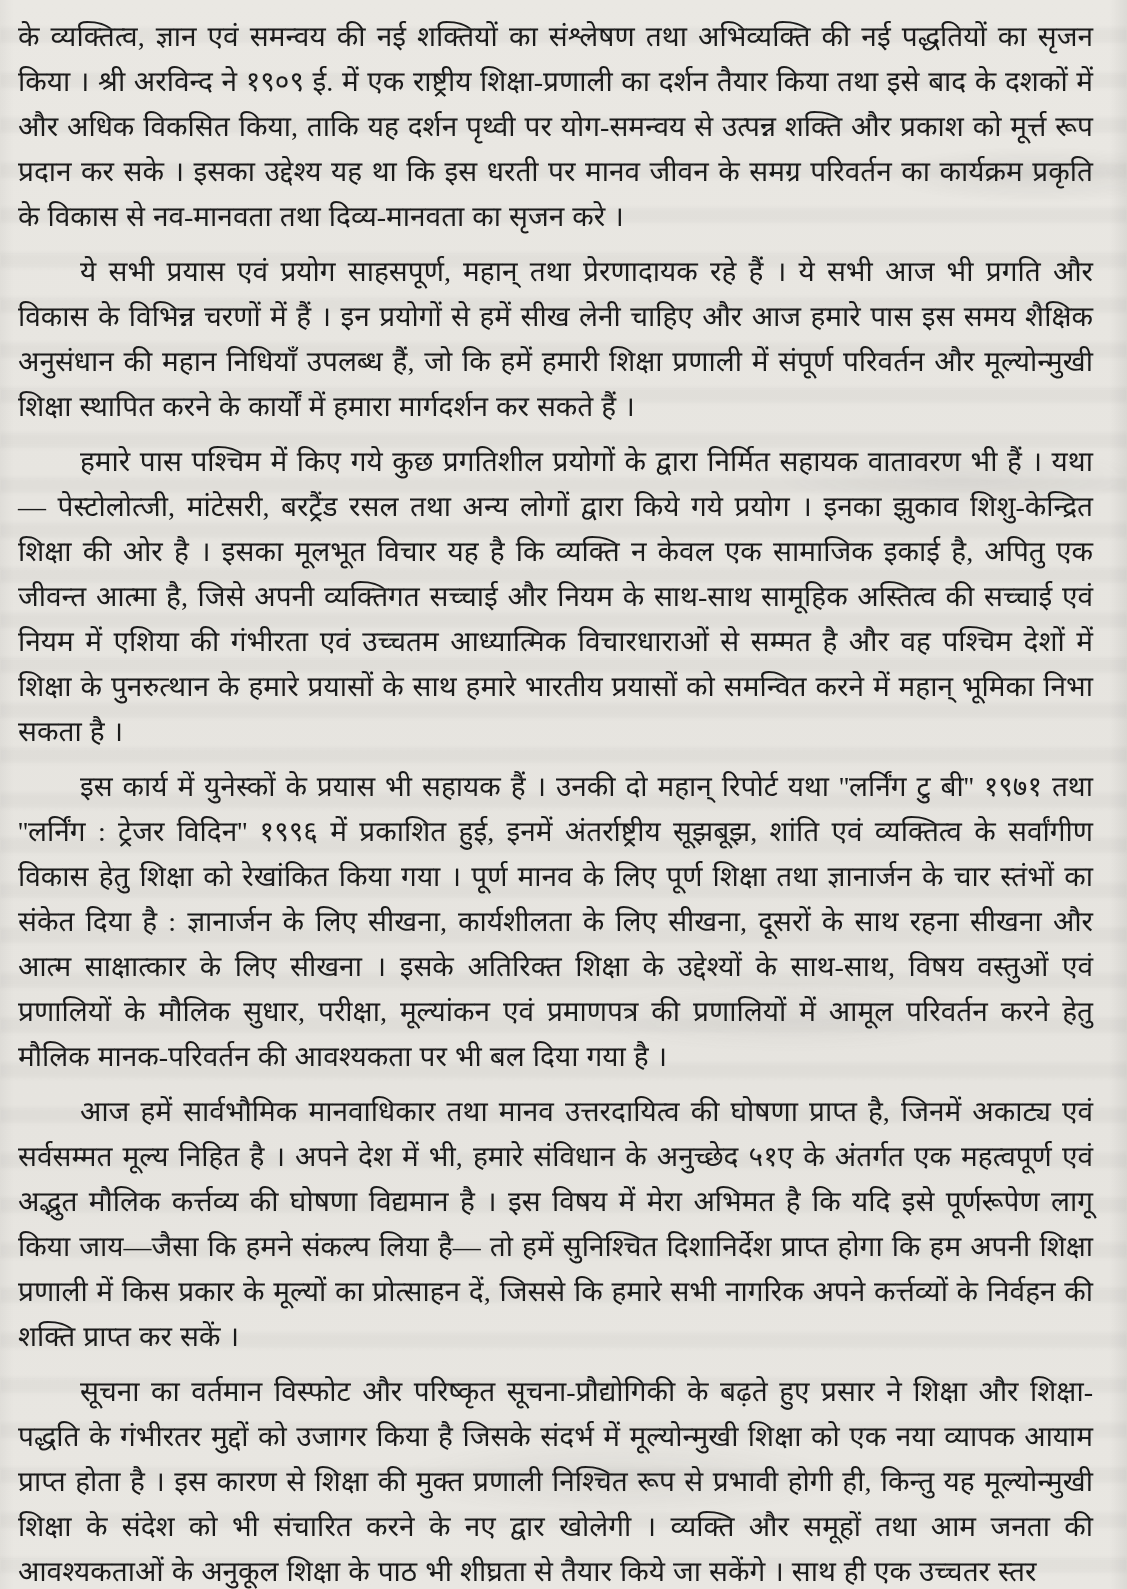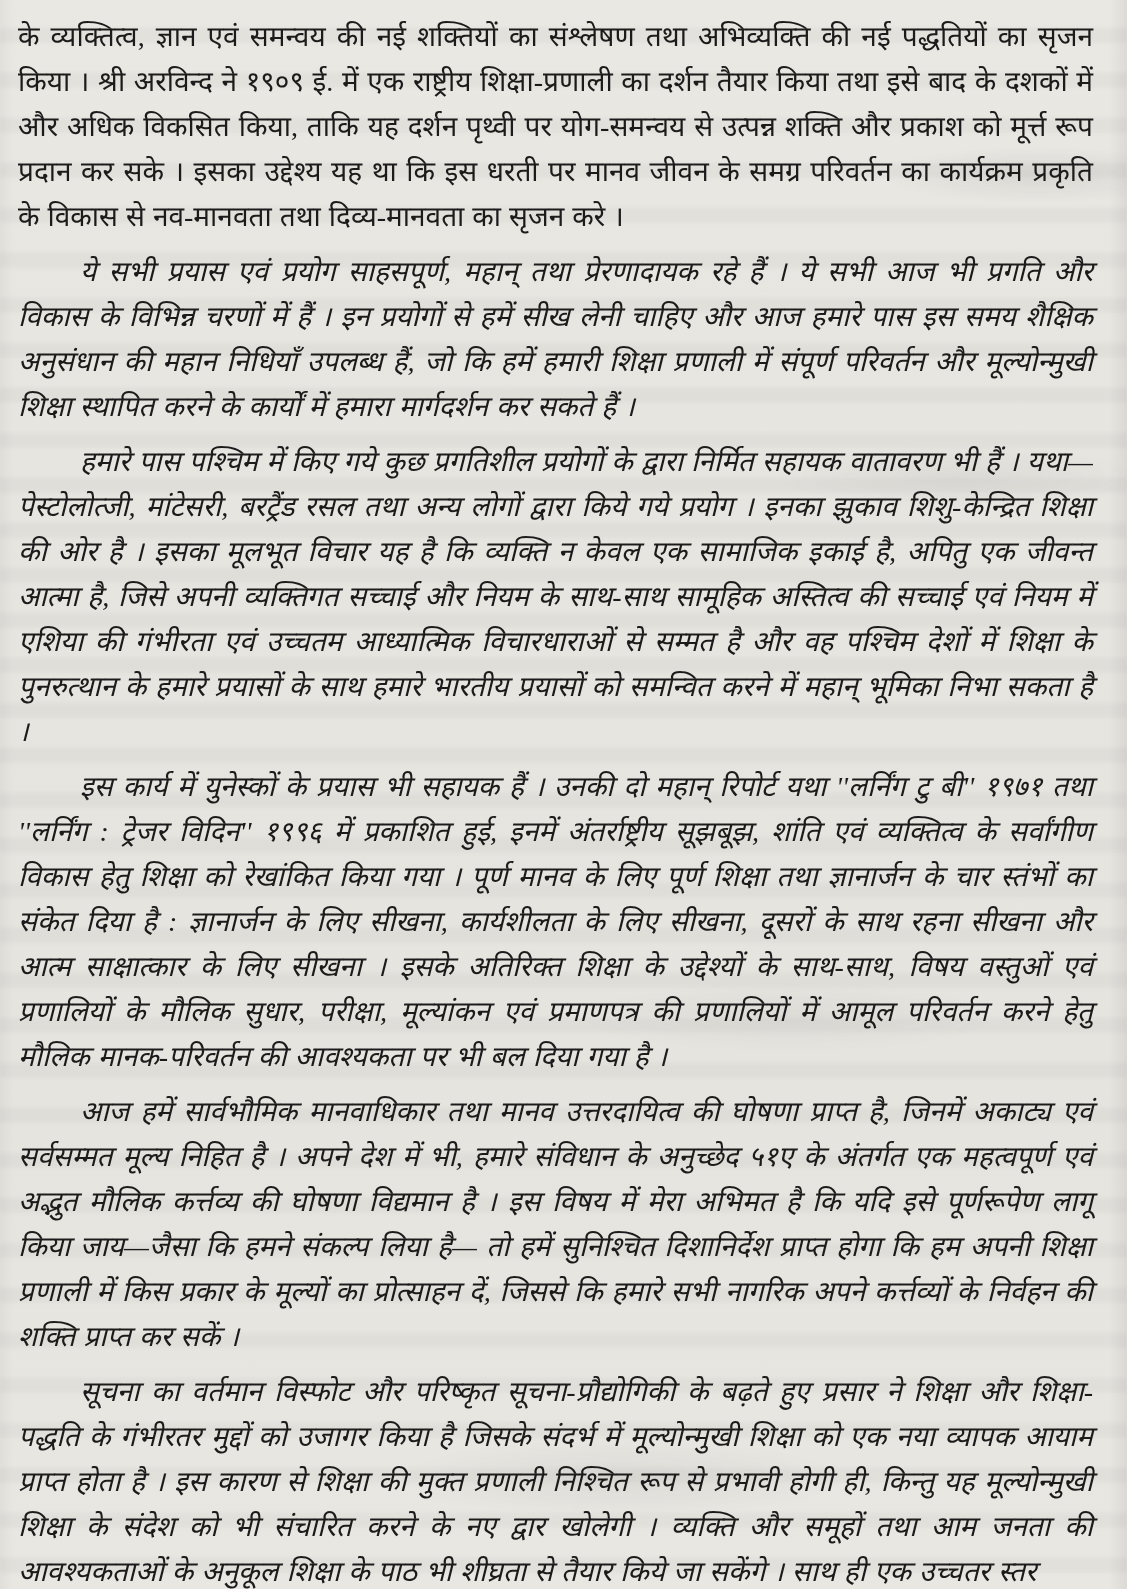--- a/index.html
+++ b/index.html
@@ -48,21 +48,21 @@
   }
   p.para {
     margin: 0 0 10px 0;
     font-size: 28px;
     line-height: 45px;
     text-align: justify;
     text-justify: inter-word;
     word-spacing: 1px;
     -webkit-font-smoothing: antialiased;
   }
-  p.para.indent { text-indent: 62px; font-style: italic; }
+  p.para.indent { text-indent: 62px; }
   p.para:last-child { margin-bottom: 0; }
 </style>
 </head>
 <body>
 
 <div class="page">
   <div class="bleed"></div>
   <div class="text-block">
     <p class="para">के व्यक्तित्व, ज्ञान एवं समन्वय की नई शक्तियों का संश्लेषण तथा अभिव्यक्ति की नई पद्धतियों का सृजन किया । श्री अरविन्द ने १९०९ ई. में एक राष्ट्रीय शिक्षा-प्रणाली का दर्शन तैयार किया तथा इसे बाद के दशकों में और अधिक विकसित किया, ताकि यह दर्शन पृथ्वी पर योग-समन्वय से उत्पन्न शक्ति और प्रकाश को मूर्त्त रूप प्रदान कर सके । इसका उद्देश्य यह था कि इस धरती पर मानव जीवन के समग्र परिवर्तन का कार्यक्रम प्रकृति के विकास से नव-मानवता तथा दिव्य-मानवता का सृजन करे ।</p>
     <p class="para indent">ये सभी प्रयास एवं प्रयोग साहसपूर्ण, महान् तथा प्रेरणादायक रहे हैं । ये सभी आज भी प्रगति और विकास के विभिन्न चरणों में हैं । इन प्रयोगों से हमें सीख लेनी चाहिए और आज हमारे पास इस समय शैक्षिक अनुसंधान की महान निधियाँ उपलब्ध हैं, जो कि हमें हमारी शिक्षा प्रणाली में संपूर्ण परिवर्तन और मूल्योन्मुखी शिक्षा स्थापित करने के कार्यों में हमारा मार्गदर्शन कर सकते हैं ।</p>

